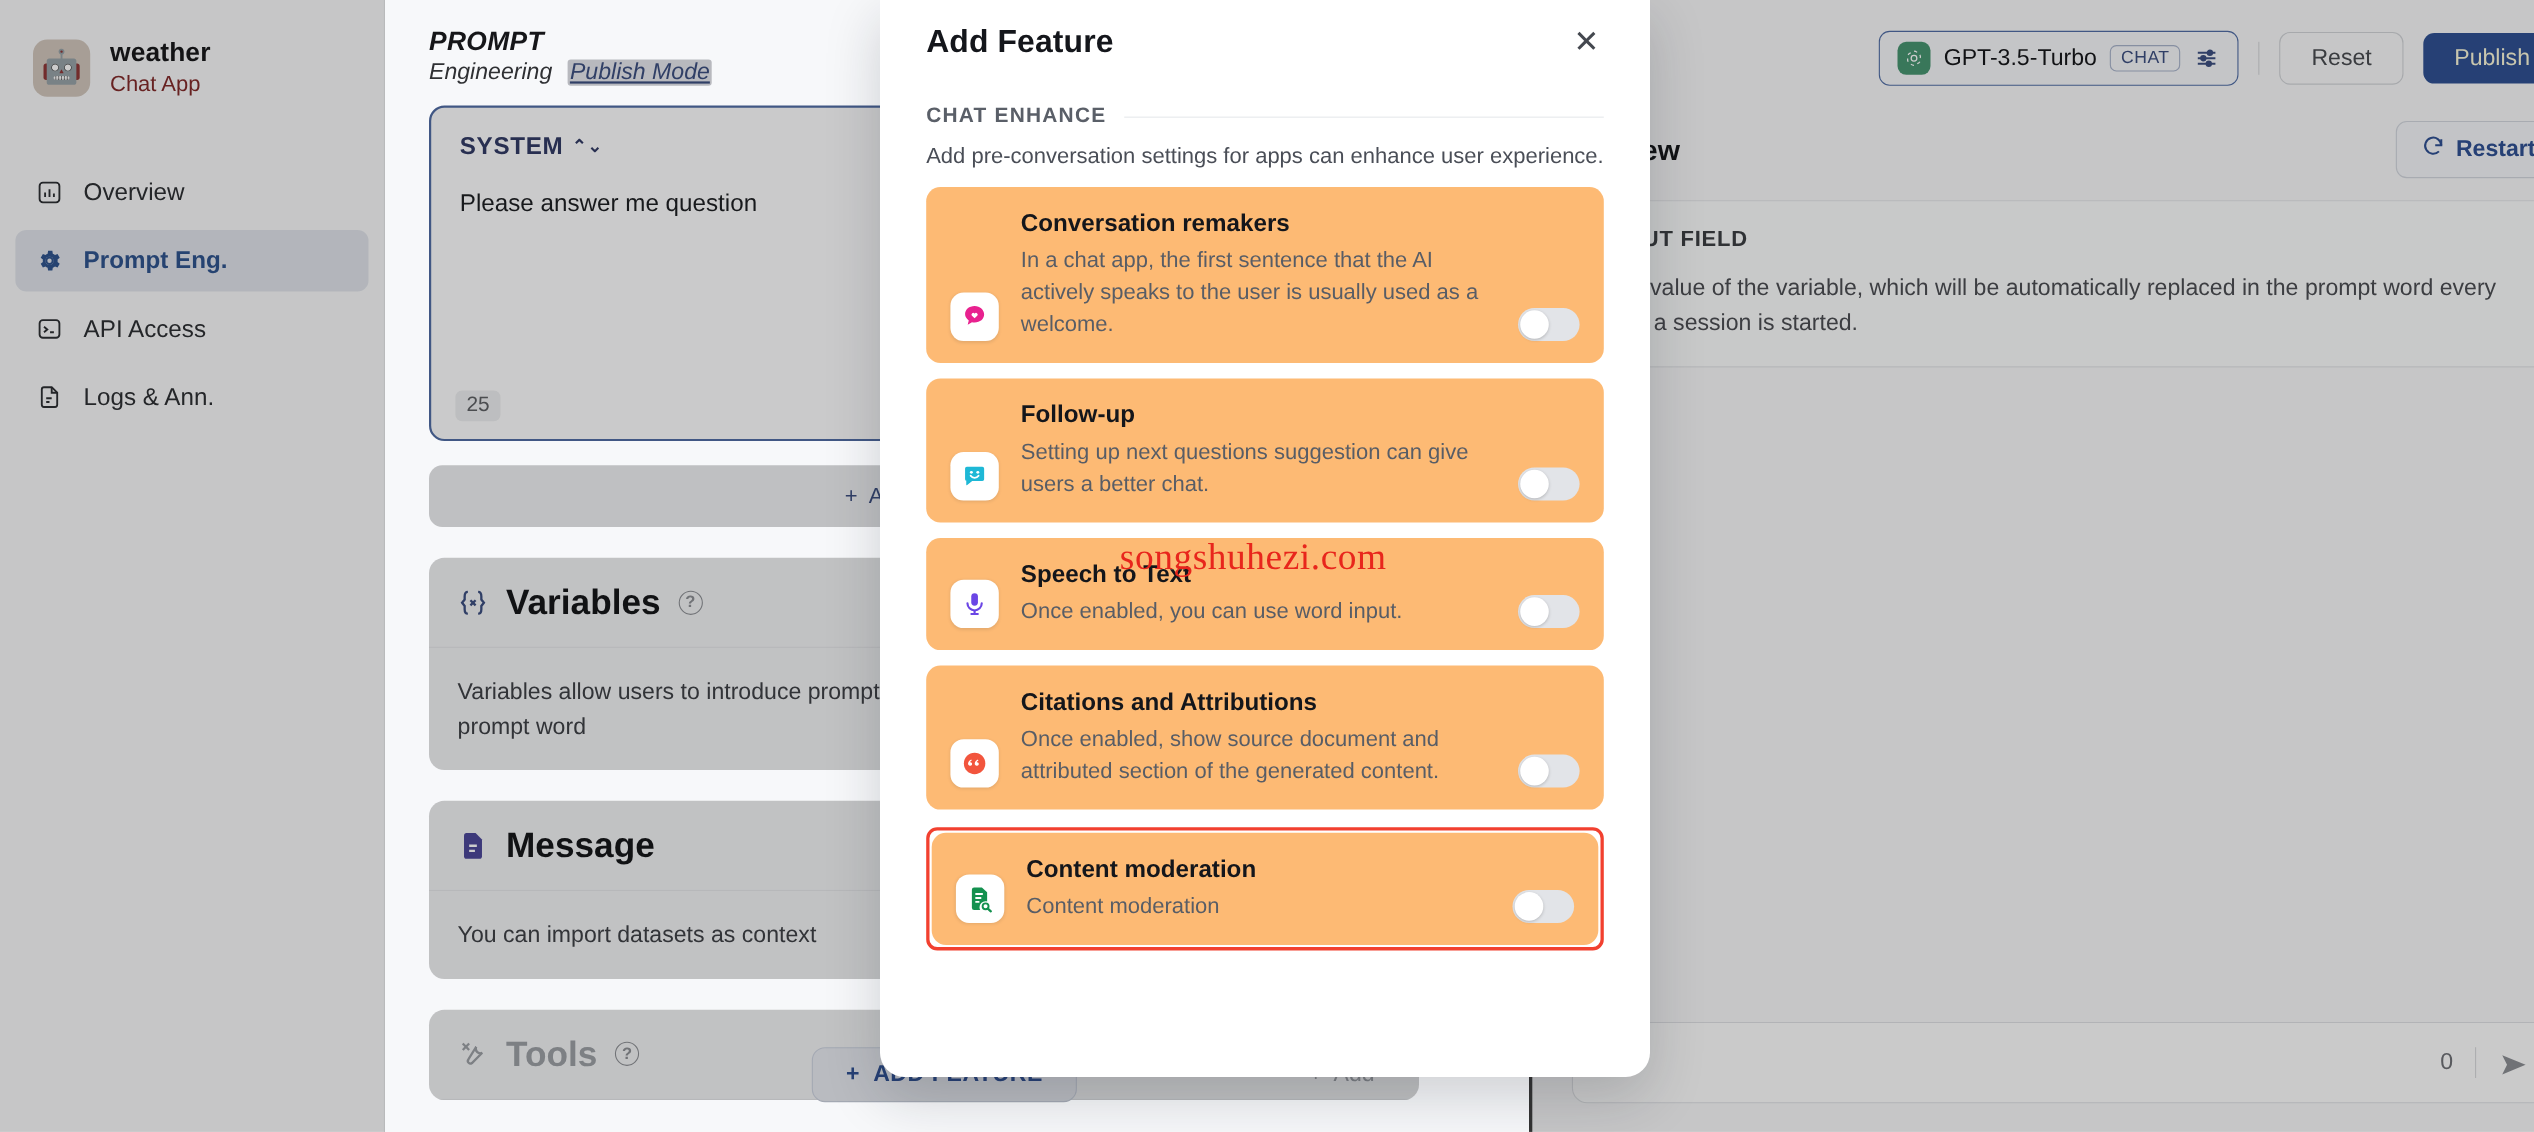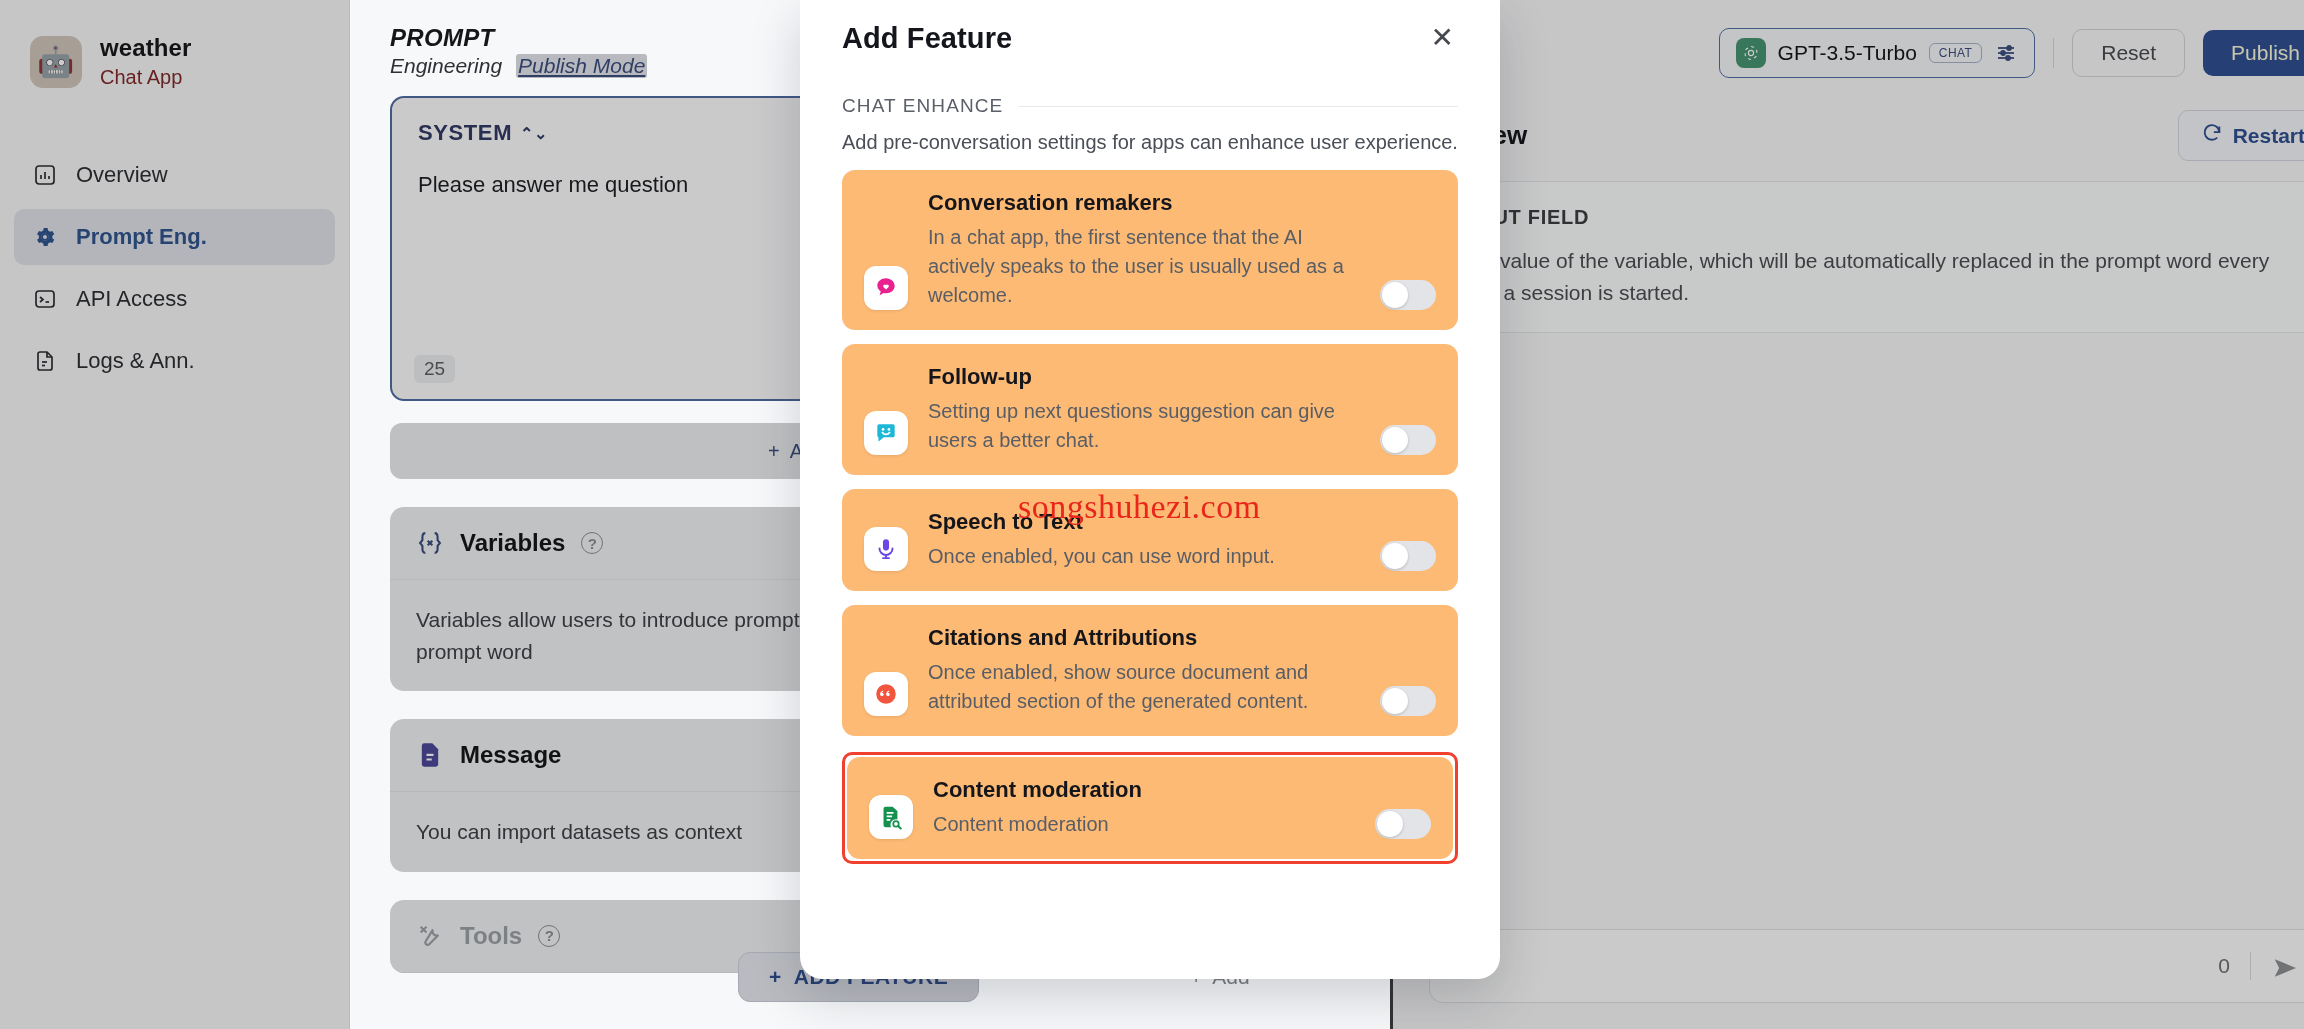--- a/index.html
+++ b/index.html
@@ -97,21 +97,21 @@
   .panel {
     margin-top: 28px; background: #f1f2f6; border-radius: 14px;
     padding: 0; overflow: hidden;
   }
   .panel-head {
     display: flex; align-items: center; gap: 16px;
     padding: 22px 26px; border-bottom: 1px solid #e4e6ea;
     position: relative;
   }
   .panel-ico { width: 28px; height: 28px; display:flex; align-items:center; justify-content:center; }
-  .panel-title { font-size: 24px; font-weight: 700; color: #14161b; }
+  .panel-title { font-size: 32px; font-weight: 700; color: #14161b; }
   .help-dot {
     width: 22px; height: 22px; border-radius: 50%; border: 1.6px solid #8b9098;
     color: #8b9098; font-size: 15px; display: flex; align-items: center;
     justify-content: center; cursor: pointer; font-weight: 700;
   }
   .panel-body { padding: 24px 26px; font-size: 21px; color: #3d414a; line-height: 1.5; }
   .panel-add {
     position: absolute; right: 22px; top: 50%; transform: translateY(-50%);
     display: flex; align-items: center; gap: 8px; font-size: 20px;
     color: #2e4fa8; background: #e5eaf6; border-radius: 9px; padding: 8px 18px;
@@ -133,21 +133,21 @@
     display: flex; align-items: center; gap: 12px;
     border: 1.6px solid #3b6fd4; border-radius: 10px;
     padding: 9px 16px; background: #f4f6fb; cursor: pointer;
   }
   .oai-badge {
     width: 30px; height: 30px; border-radius: 8px; background: #18a463;
     display: flex; align-items: center; justify-content: center;
   }
   .model-name { font-size: 21px; color: #15171c; }
   .chat-tag {
-    font-size: 12px; color: #2e4fa8; border: 1.4px solid #9fb3dd;
+    font-size: 16px; color: #2e4fa8; border: 1.4px solid #9fb3dd;
     border-radius: 6px; padding: 2px 9px; letter-spacing: .4px;
   }
   .sliders-ico { width: 24px; height: 24px; }
   .divider-v { width: 1px; height: 30px; background: #d3d6dc; }
   .btn {
     font-size: 21px; border-radius: 10px; padding: 11px 28px; cursor: pointer;
   }
   .btn-reset { border: 1.4px solid #cfd3da; color: #474b54; background: #f7f8fa; }
   .btn-publish { background: #1652ca; color: #fef9c3; font-weight: 400; border: none; }
 
@@ -195,21 +195,21 @@
   }
   .modal-title { font-size: 29px; font-weight: 700; color: #14161b; letter-spacing: .1px; }
   .modal-close {
     font-size: 28px; color: #44484f; line-height: 1; cursor: pointer;
     padding: 2px 4px; font-weight: 300;
   }
 
   .sec-head {
     display: flex; align-items: center; gap: 16px; margin-top: 40px;
   }
-  .sec-title { font-size: 19px; font-weight: 400; color: #5a5f68; letter-spacing: 1.1px; white-space: nowrap; }
+  .sec-title { font-size: 19px; font-weight: 700; color: #5a5f68; letter-spacing: 1.1px; white-space: nowrap; }
   .sec-rule { flex: 1; height: 1px; background: #e6e8ec; }
   .sec-desc { margin-top: 14px; font-size: 20px; color: #4a4e57; }
 
   .feat-list { margin-top: 16px; }
   .feat {
     display: flex; align-items: flex-end; gap: 20px;
     background: #fdba74; border-radius: 13px; padding: 20px 22px;
     margin-bottom: 14px;
   }
   .feat-ico-wrap {

